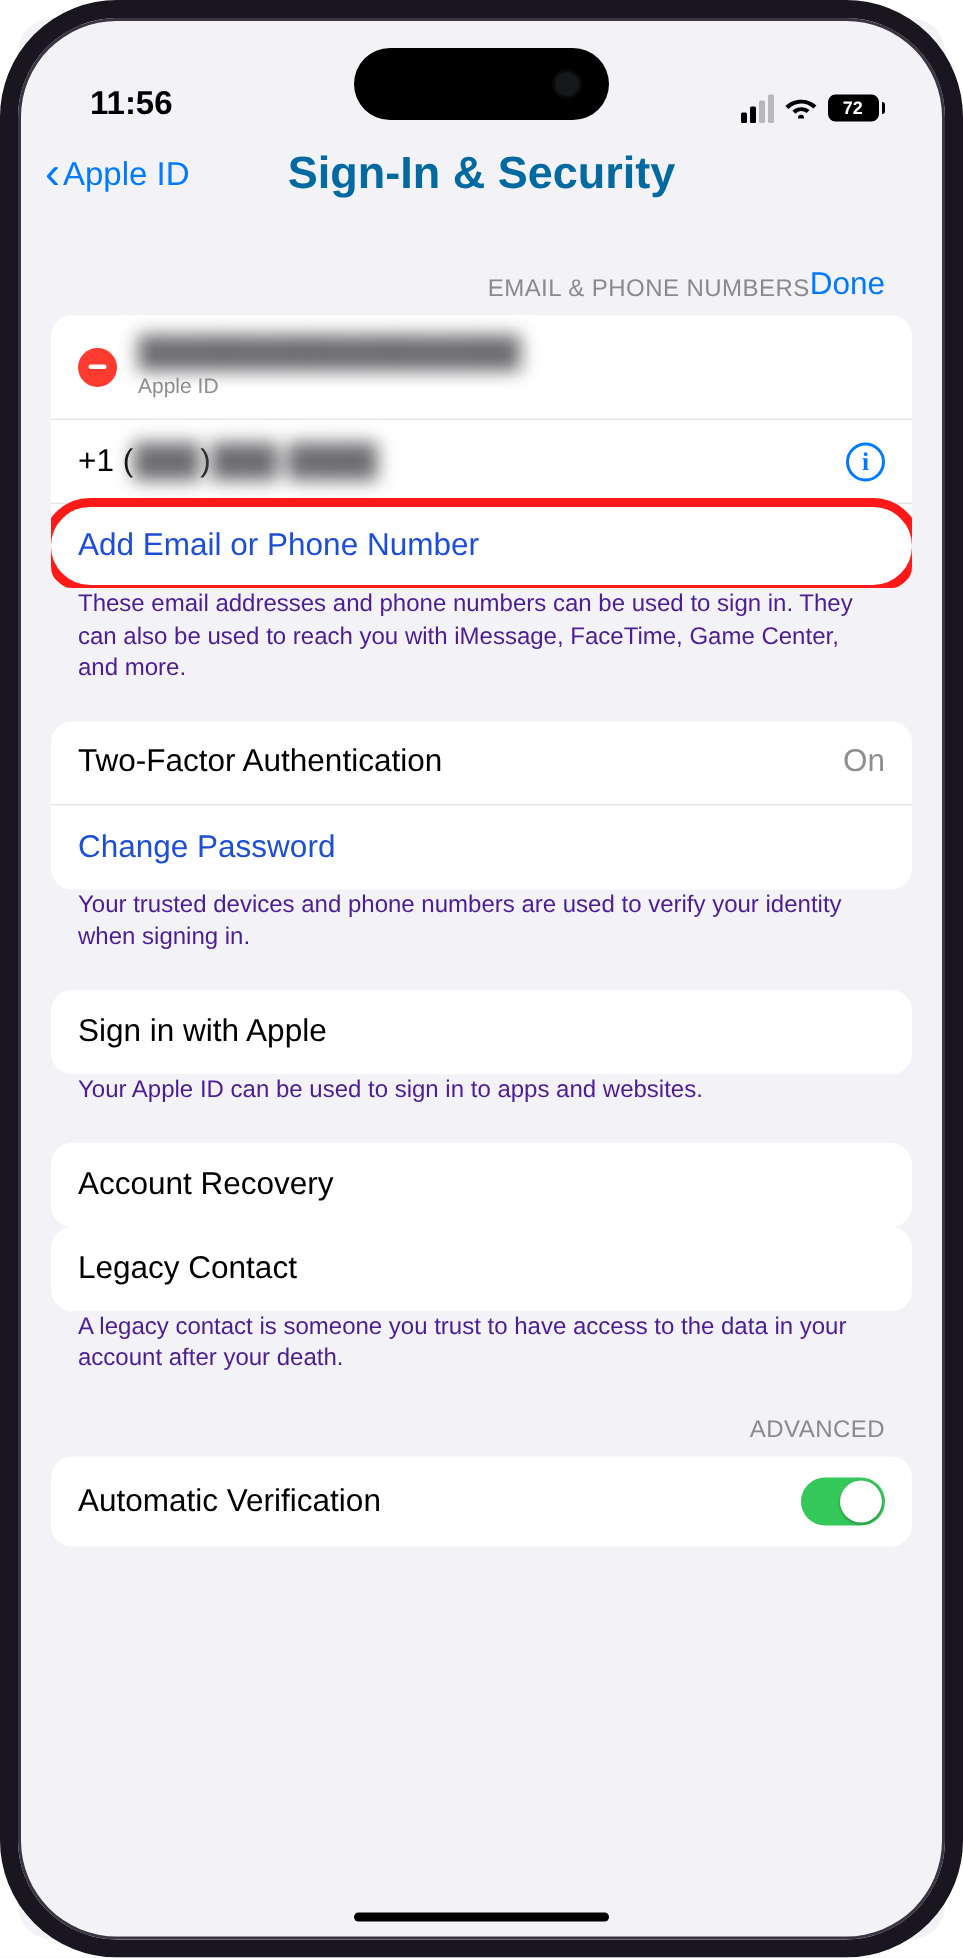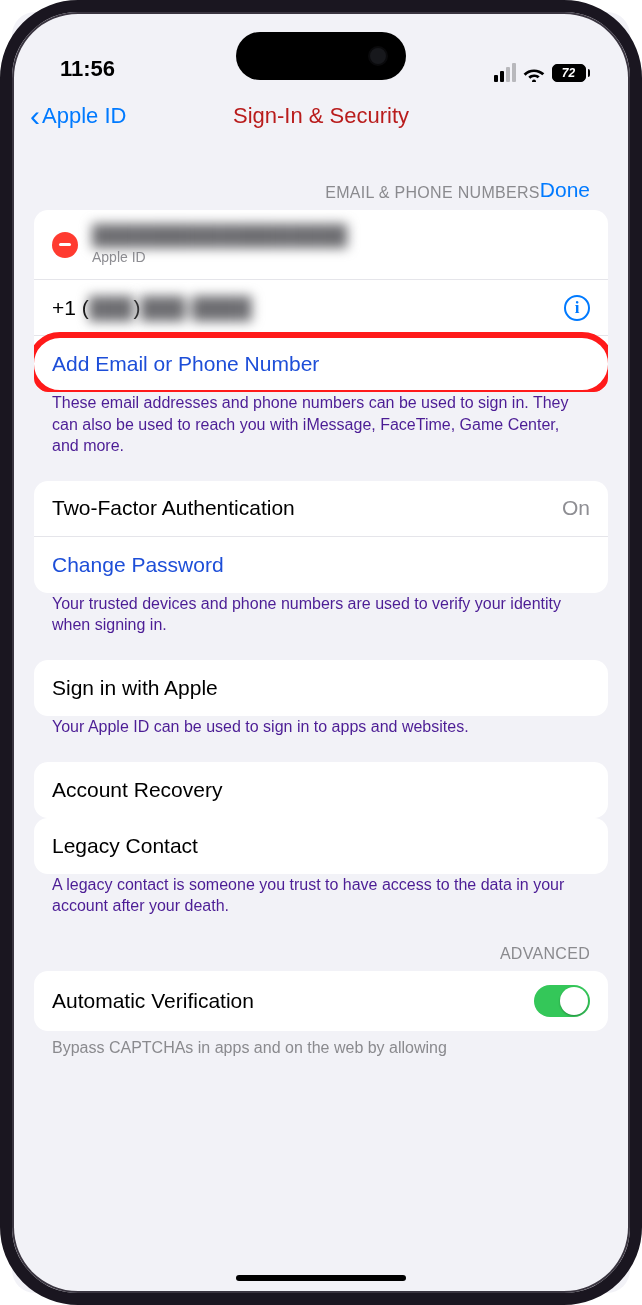--- a/index.html
+++ b/index.html
@@ -44,42 +44,42 @@
     background: #f2f2f7;
     overflow: hidden;
   }
   
   .status-bar {
     height: 76px;
     display: flex; align-items: flex-end; justify-content: space-between;
     padding: 0 40px 6px 48px;
     font-size: 22px; font-weight: 600; color:#000;
   }
-  .status-right { display:flex; align-items:flex-end; gap:7px;font-style:italic; }
+  .status-right { display:flex; align-items:flex-start; gap:7px; }
   .bars { display:flex; align-items:flex-end; gap:2px; }
   .bars span{ width:4px;background:#000;border-radius:1px;}
   .bars span.dim{background:#b8b8bc;}
   .b1{height:7px}.b2{height:11px}.b3{height:15px}.b4{height:19px}
   .wifi-icon svg{display:block}
   .battery {
     display:flex;align-items:center;gap:2px;
   }
   .batt-body{
     width:34px;height:18px;border:1.5px solid #000;border-radius:5px;position:relative;background:#000;
     display:flex;align-items:center;justify-content:center;color:#fff;font-size:12px;font-weight:700;
   }
   .batt-body::before{content:"";position:absolute;left:1px;top:1px;bottom:1px;width:72%;background:#fff;border-radius:3px 0 0 3px;opacity:0;}
   .batt-tip{width:2.5px;height:8px;background:#000;border-radius:0 2px 2px 0;}
   
   .nav-bar {
     height: 56px;
     display:flex;align-items:center;justify-content:center;position:relative;
     padding:0 18px;
   }
-  .nav-title{font-size:22px;font-weight:400;color:#b91c1c;}
+  .nav-title{font-size:30px;font-weight:700;color:#0369a1;}
   .nav-back{
     position:absolute;left:18px;display:flex;align-items:center;gap:2px;
     color:#007aff;font-size:22px;
   }
   .chev{font-size:30px;line-height:1;font-weight:400;}
   
   .content { padding: 18px 22px 0 22px; }
   .section-header {
     display:flex;justify-content:flex-end;align-items:flex-end;
     padding: 16px 18px 8px 18px;
@@ -241,20 +241,19 @@
 
     <div class="section-header" style="padding-top:4px">
       <span class="section-label">Advanced</span>
     </div>
     <div class="group">
       <div class="row">
         <span class="row-label">Automatic Verification</span>
         <span class="toggle"></span>
       </div>
     </div>
-    <div class="fade-bottom">Bypass CAPTCHAs in apps and on the web by allowing</div>
   </div>
 
   <div class="home-indicator"></div>
 </div>
 
 <div class="notch"></div>
 <div class="phone-frame"></div>
 
 </body></html>

